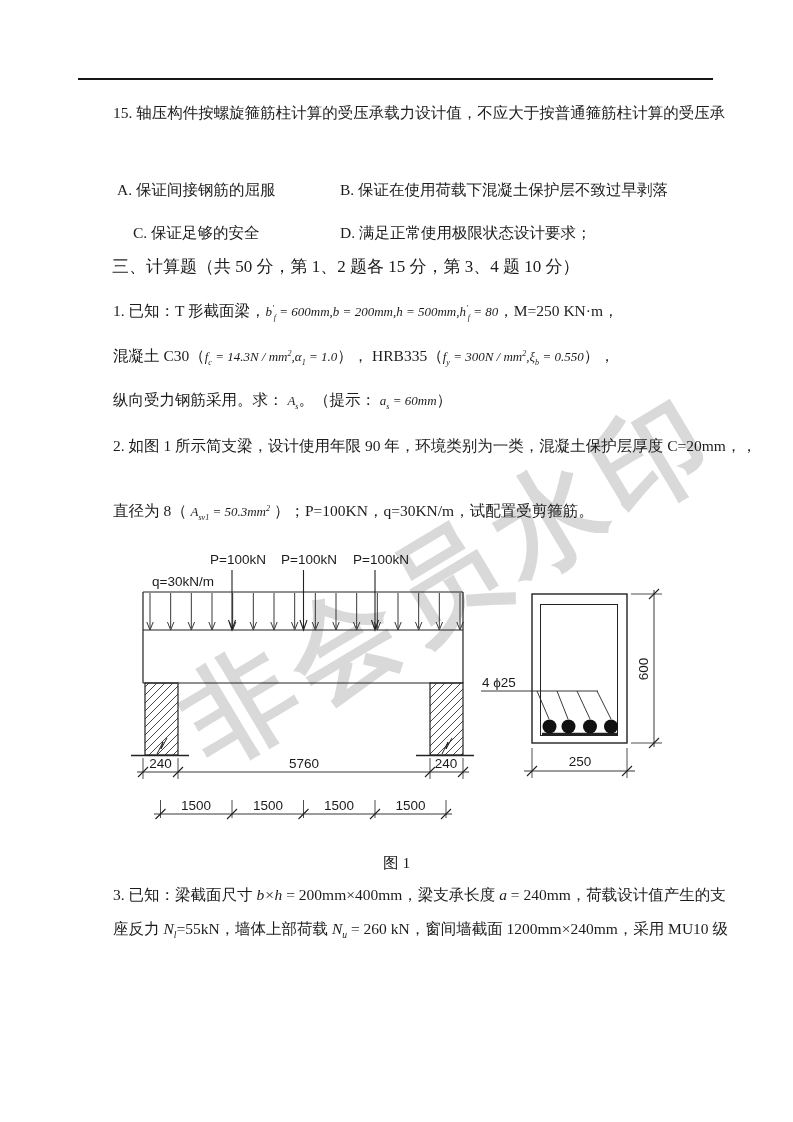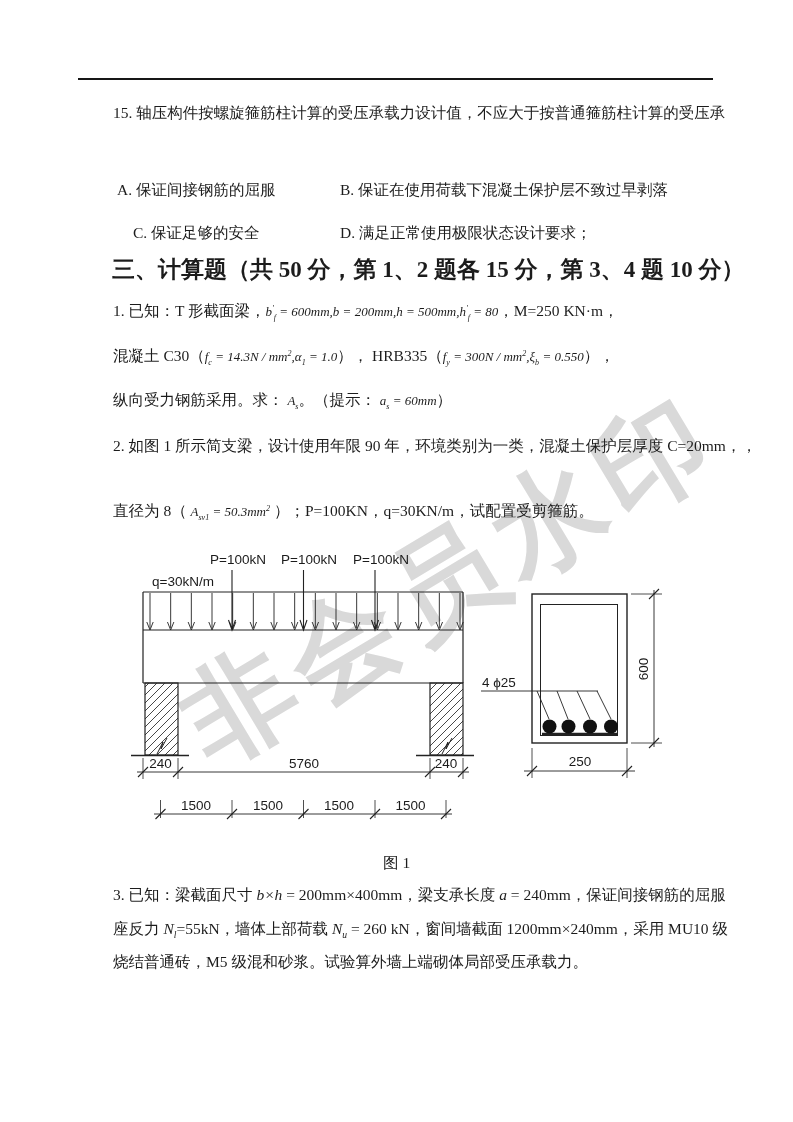--- a/index.html
+++ b/index.html
@@ -6,21 +6,21 @@
   .page{position:relative;width:793px;height:1122px;background:#ffffff;margin:0 auto;
         font-family:"Liberation Serif","DejaVu Serif",serif;color:#1c1c1c;overflow:hidden;}
   .rule{position:absolute;left:78px;top:78px;width:635px;height:2px;background:#161616;}
   .wm{position:absolute;left:140px;top:440px;width:620px;height:280px;z-index:0;
       display:flex;align-items:center;justify-content:center;
       font-family:"Liberation Sans","DejaVu Sans",sans-serif;font-weight:700;
       font-size:110px;letter-spacing:10px;color:#d9d9d9;
       transform:rotate(-31deg);white-space:nowrap;user-select:none;}
   .content{position:absolute;left:0;top:0;width:793px;height:904px;z-index:1;}
   .line{position:absolute;white-space:pre;font-size:15.5px;line-height:1.25;}
-  .heading{font-weight:700;font-size:23px;}
+  .heading{font-weight:400;font-size:17px;}
   .math{font-style:italic;font-family:"Liberation Serif","DejaVu Serif",serif;}
   .math-lg{font-size:13px;}
   .math sub,.math sup{font-size:0.62em;font-style:italic;}
   .caption{position:absolute;font-size:15.5px;white-space:pre;}
   svg.fig{position:absolute;left:100px;top:540px;z-index:1;}
   svg.fig .ln{stroke:#222;fill:none;}
   svg.fig text{font-family:"Liberation Sans","DejaVu Sans",sans-serif;font-size:13.5px;fill:#1b1b1b;}
 </style>
 </head>
 <body>
@@ -146,18 +146,17 @@
           <path class="ln" stroke-width="0.8" d="M532,748 V778 M627,748 V778"></path>
           <path class="ln" stroke-width="0.9" d="M524,771 H635"></path>
           <path class="ln" stroke-width="1.1" d="M527,776 L537,766 M622,776 L632,766"></path>
           <text x="580" y="766" text-anchor="middle">250</text>
         </g>
       </g>
     </svg>
 
     <div class="caption" style="left:383px;top:853px">图 1</div>
 
-    <div class="line" style="left:113px;top:885px"><span>3. 已知：梁截面尺寸 </span><span class="math">b×h</span><span> = 200mm×400mm，梁支承长度 </span><span class="math">a</span><span> = 240mm，保证间接钢筋的屈服</span></div>
+    <div class="line" style="left:113px;top:885px"><span>3. 已知：梁截面尺寸 </span><span class="math">b×h</span><span> = 200mm×400mm，梁支承长度 </span><span class="math">a</span><span> = 240mm，荷载设计值产生的支</span></div>
     <div class="line" style="left:113px;top:919px"><span>座反力 </span><span class="math">N<sub>l</sub></span><span>=55kN，墙体上部荷载 </span><span class="math">N<sub>u</sub></span><span> = 260 kN，窗间墙截面 1200mm×240mm，采用 MU10 级</span></div>
-    <div class="line" style="left:113px;top:952px">烧结普通砖，M5 级混和砂浆。试验算外墙上端砌体局部受压承载力。</div>
 
   </div>
 </div>
 
 </body></html>

